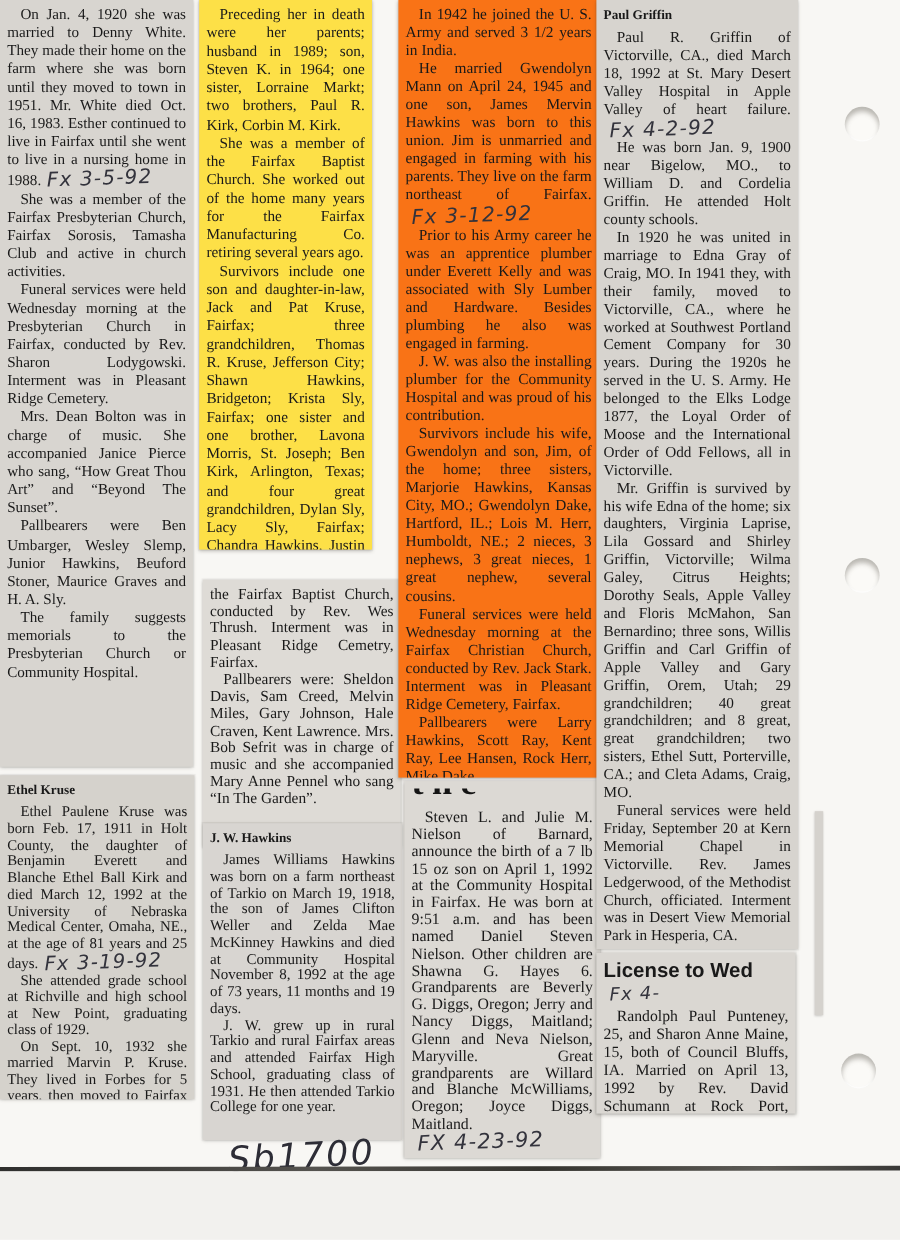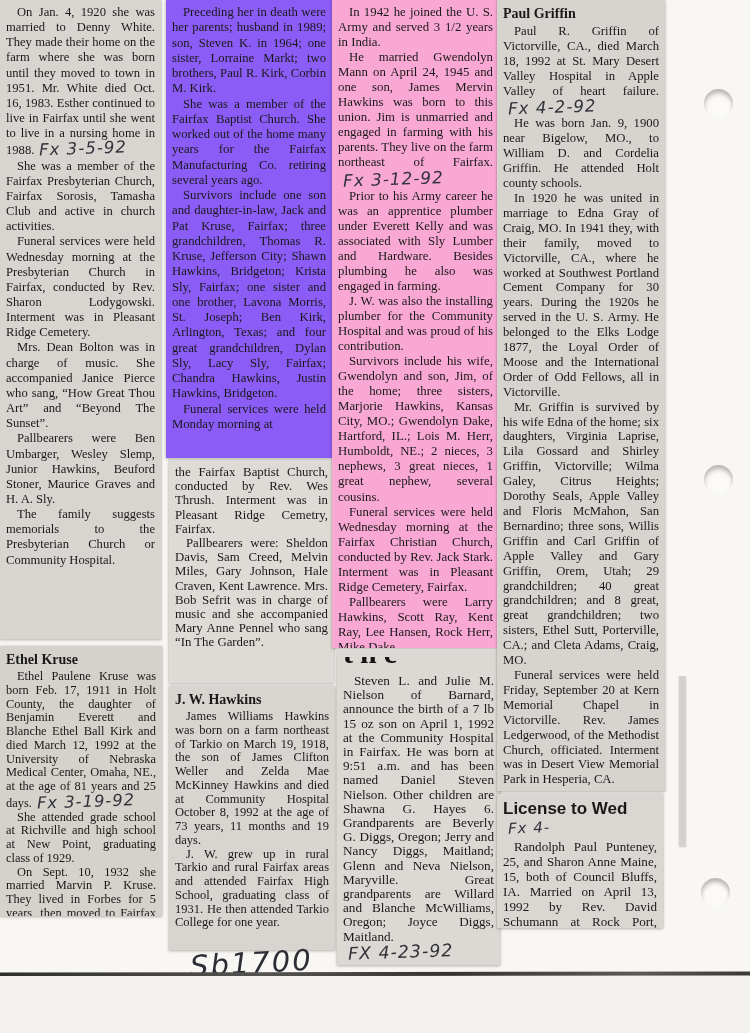--- a/index.html
+++ b/index.html
@@ -9,21 +9,21 @@
     font-family:"Liberation Serif","DejaVu Serif",serif;
   }
   .clip{
     position:absolute;box-sizing:border-box;padding:5px 6px;
     color:#191919;text-align:justify;overflow:hidden;
     background:#d8d5d0;
     box-shadow:0 1px 3px rgba(70,65,58,.35), 0 0 0 1px rgba(0,0,0,.04);
   }
   .para{margin:0;text-indent:11px;font-size:var(--fs,12.6px);line-height:var(--lh,15px);}
   .para.noindent{text-indent:0;}
-  .head{margin:0 0 2px 0;font-size:14px;line-height:17px;font-weight:bold;text-align:left;font-family:Liberation Serif, serif;}
+  .head{margin:0 0 2px 0;font-size:11px;line-height:17px;font-weight:bold;text-align:left;font-family:Liberation Serif, serif;}
   .head.sans{font-family:"Liberation Sans","DejaVu Sans",sans-serif;font-size:17px;line-height:19px;}
   .hand{
     font-family:"DejaVu Sans",sans-serif;font-style:italic;
     display:inline-block;transform:rotate(-2deg);
     font-size:1.32em;line-height:1;letter-spacing:1px;
     color:#33333c;padding-left:5px;text-indent:0;white-space:nowrap;
   }
   .hand-big{
     position:absolute;font-family:"DejaVu Sans",sans-serif;font-style:italic;
     transform:rotate(-3deg);font-size:29px;color:#2d2d36;letter-spacing:2px;
@@ -61,41 +61,41 @@
   <p class="para"><span>The family suggests memorials to the Presbyterian Church or Community Hospital.</span></p>
 </article>
 
 <article class="clip" style="left:0;top:646px;width:162px;height:270px;--fs:12.4px;--lh:13.75px;background:#d5d2cc;">
   <h2 class="head">Ethel Kruse</h2>
   <p class="para"><span>Ethel Paulene Kruse was born Feb. 17, 1911 in Holt County, the daughter of Benjamin Everett and Blanche Ethel Ball Kirk and died March 12, 1992 at the University of Nebraska Medical Center, Omaha, NE., at the age of 81 years and 25 days.</span><span class="hand">Fx 3-19-92</span></p>
   <p class="para"><span>She attended grade school at Richville and high school at New Point, graduating class of 1929.</span></p>
   <p class="para"><span>On Sept. 10, 1932 she married Marvin P. Kruse. They lived in Forbes for 5 years, then moved to Fairfax where they have lived ever since.</span></p>
 </article>
 
-<article class="clip" style="left:166px;top:0;width:166px;height:458px;--fs:12.7px;--lh:15.25px;background:#8b5cf6;">
+<article class="clip" style="left:166px;top:0;width:144px;height:458px;--fs:12.7px;--lh:15.25px;background:#fde047;">
   <p class="para"><span>Preceding her in death were her parents; husband in 1989; son, Steven K. in 1964; one sister, Lorraine Markt; two brothers, Paul R. Kirk, Corbin M. Kirk.</span></p>
   <p class="para"><span>She was a member of the Fairfax Baptist Church. She worked out of the home many years for the Fairfax Manufacturing Co. retiring several years ago.</span></p>
   <p class="para"><span>Survivors include one son and daughter-in-law, Jack and Pat Kruse, Fairfax; three grandchildren, Thomas R. Kruse, Jefferson City; Shawn Hawkins, Bridgeton; Krista Sly, Fairfax; one sister and one brother, Lavona Morris, St. Joseph; Ben Kirk, Arlington, Texas; and four great grandchildren, Dylan Sly, Lacy Sly, Fairfax; Chandra Hawkins, Justin Hawkins, Bridgeton.</span></p>
   <p class="para"><span>Funeral services were held Monday morning at</span></p>
 </article>
 
-<article class="clip" style="left:169px;top:460px;width:165px;height:223px;--fs:12.8px;--lh:14.2px;background:#dedbd6;">
+<article class="clip" style="left:169px;top:483px;width:165px;height:223px;--fs:12.8px;--lh:14.2px;background:#dedbd6;">
   <p class="para noindent"><span>the Fairfax Baptist Church, conducted by Rev. Wes Thrush. Interment was in Pleasant Ridge Cemetry, Fairfax.</span></p>
   <p class="para"><span>Pallbearers were: Sheldon Davis, Sam Creed, Melvin Miles, Gary Johnson, Hale Craven, Kent Lawrence. Mrs. Bob Sefrit was in charge of music and she accompanied Mary Anne Pennel who sang “In The Garden”.</span></p>
 </article>
 
 <article class="clip" style="left:169px;top:686px;width:166px;height:264px;--fs:12.5px;--lh:13.75px;background:#d8d5d1;">
   <h2 class="head">J. W. Hawkins</h2>
-  <p class="para"><span>James Williams Hawkins was born on a farm northeast of Tarkio on March 19, 1918, the son of James Clifton Weller and Zelda Mae McKinney Hawkins and died at Community Hospital October 8, 1992 at the age of 73 years, 11 months and 19 days.</span></p>
+  <p class="para"><span>James Williams Hawkins was born on a farm northeast of Tarkio on March 19, 1918, the son of James Clifton Weller and Zelda Mae McKinney Hawkins and died at Community Hospital November 8, 1992 at the age of 73 years, 11 months and 19 days.</span></p>
   <p class="para"><span>J. W. grew up in rural Tarkio and rural Fairfax areas and attended Fairfax High School, graduating class of 1931. He then attended Tarkio College for one year.</span></p>
 </article>
 
 <div class="hand-big" style="left:190px;top:946px;">Sb1700</div>
 
-<article class="clip" style="left:332px;top:0;width:167px;height:648px;--fs:12.8px;--lh:15.05px;background:#f9a8d4;">
+<article class="clip" style="left:332px;top:0;width:167px;height:648px;--fs:12.8px;--lh:15.05px;background:#f97316;">
   <p class="para"><span>In 1942 he joined the U. S. Army and served 3 1/2 years in India.</span></p>
   <p class="para"><span>He married Gwendolyn Mann on April 24, 1945 and one son, James Mervin Hawkins was born to this union. Jim is unmarried and engaged in farming with his parents. They live on the farm northeast of Fairfax.</span><span class="hand">Fx 3-12-92</span></p>
   <p class="para"><span>Prior to his Army career he was an apprentice plumber under Everett Kelly and was associated with Sly Lumber and Hardware. Besides plumbing he also was engaged in farming.</span></p>
   <p class="para"><span>J. W. was also the installing plumber for the Community Hospital and was proud of his contribution.</span></p>
   <p class="para"><span>Survivors include his wife, Gwendolyn and son, Jim, of the home; three sisters, Marjorie Hawkins, Kansas City, MO.; Gwendolyn Dake, Hartford, IL.; Lois M. Herr, Humboldt, NE.; 2 nieces, 3 nephews, 3 great nieces, 1 great nephew, several cousins.</span></p>
   <p class="para"><span>Funeral services were held Wednesday morning at the Fairfax Christian Church, conducted by Rev. Jack Stark. Interment was in Pleasant Ridge Cemetery, Fairfax.</span></p>
   <p class="para"><span>Pallbearers were Larry Hawkins, Scott Ray, Kent Ray, Lee Hansen, Rock Herr, Mike Dake.</span></p>
 </article>
 
 <article class="clip" style="left:337px;top:651px;width:163px;height:314px;--fs:13.2px;--lh:14.2px;background:#dcd9d4;">

